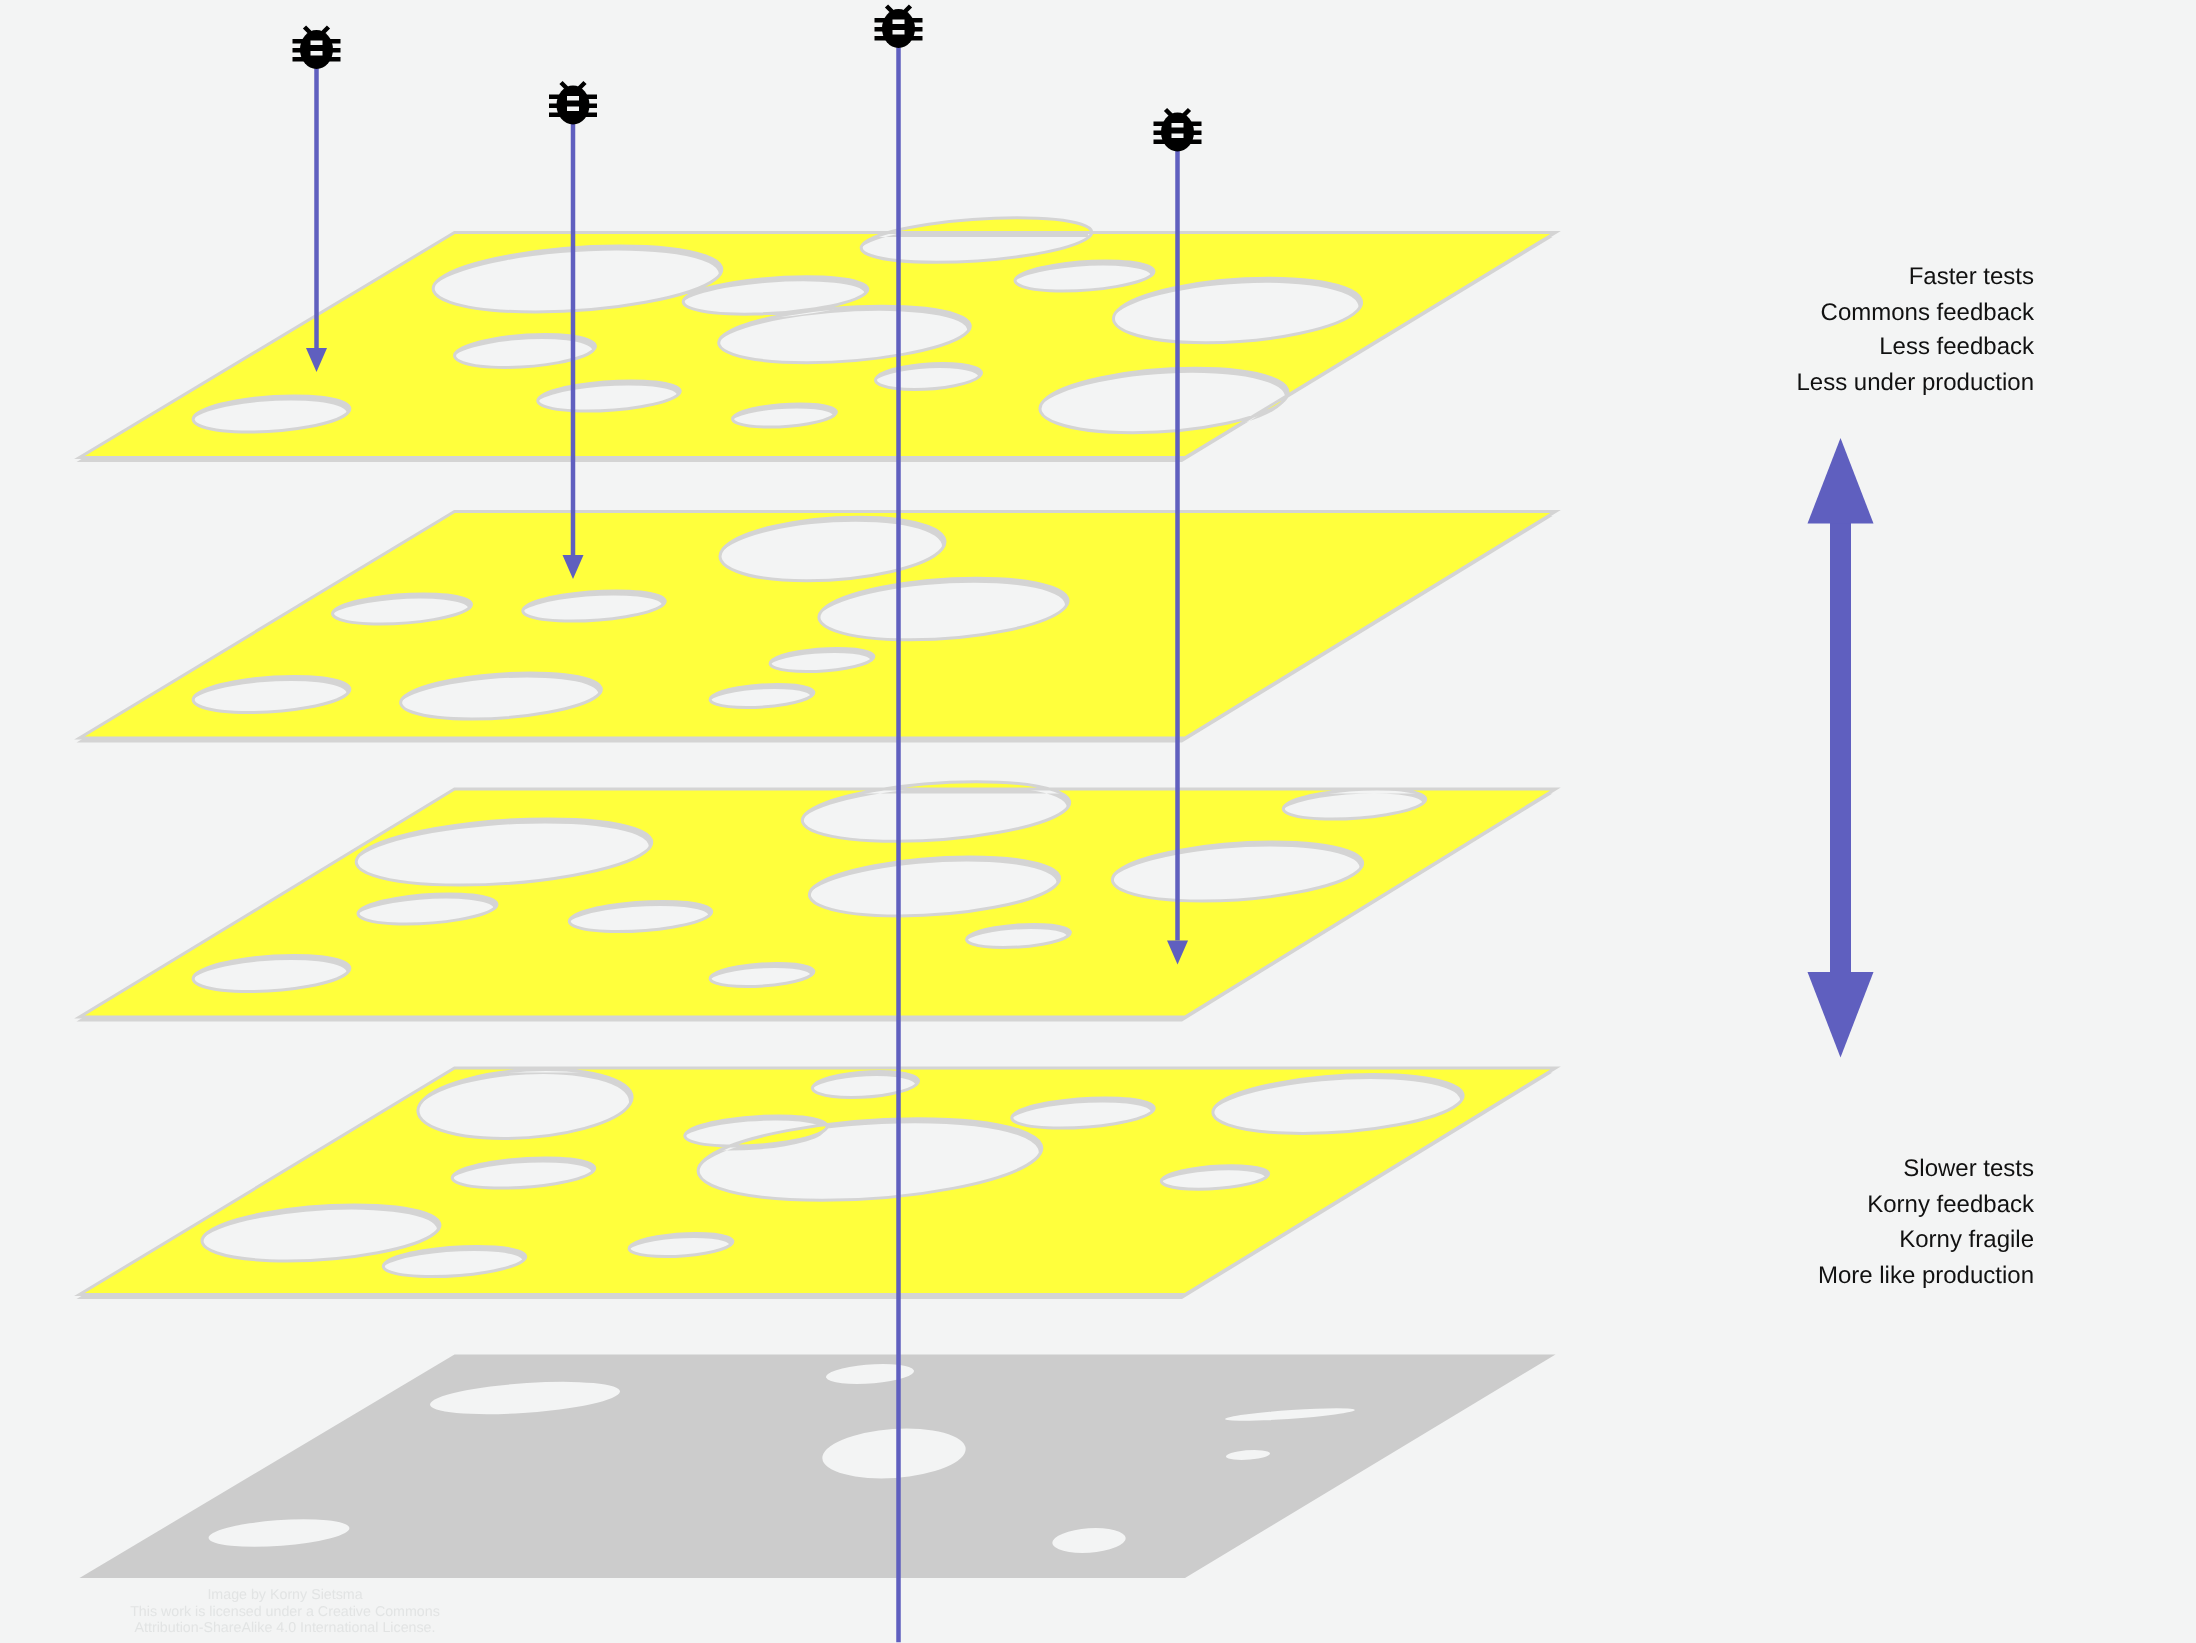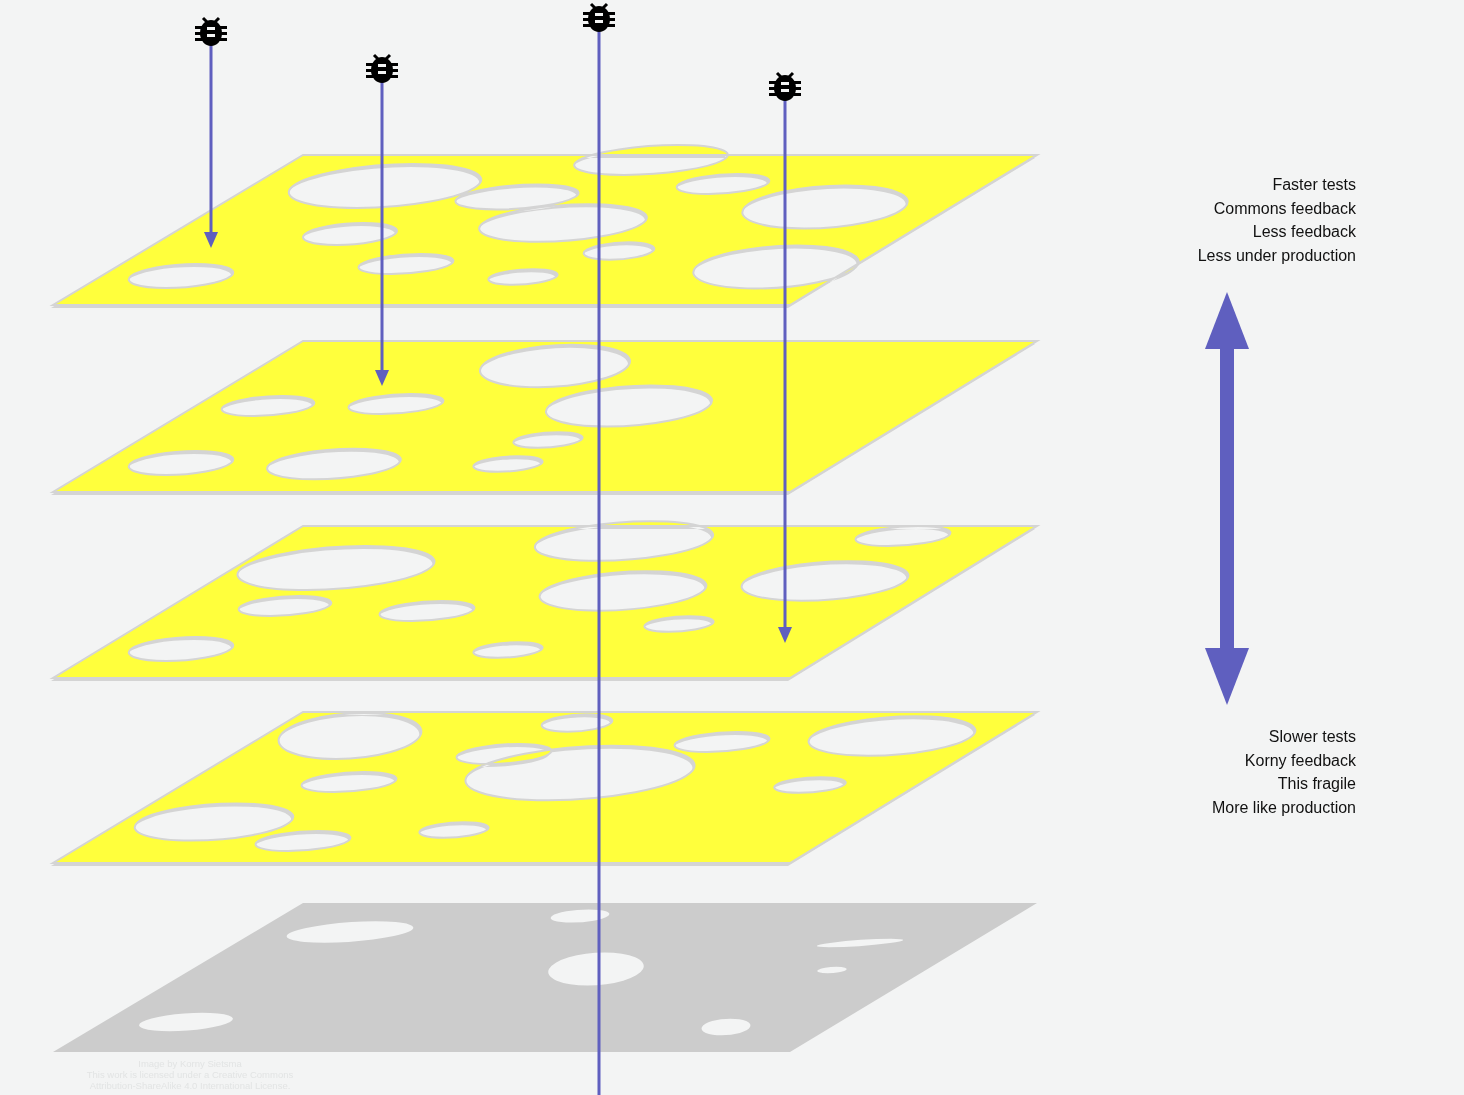--- a/index.html
+++ b/index.html
@@ -7,21 +7,21 @@
     width: 1464px; height: 1095px; background: #f3f4f4; position: relative; overflow: hidden;
     font-family: "Liberation Sans", sans-serif;
   }
   #diagram { position: absolute; left: 0; top: 0; width: 1464px; height: 1095px; }
   .label-block {
     position: absolute; width: 260px; text-align: right; color: #111;
     font-size: 16px; line-height: 23.5px;
   }
   .label-block div { white-space: nowrap; }
   #label-top { left: 1096px; top: 173px; }
-  #label-bottom { left: 1096px; top: 725px; }
+  #label-bottom { left: 1096px; top: 768px; }
   #credit {
     position: absolute; left: 40px; top: 1058px; width: 300px; text-align: center;
     color: #e2e4e4; font-size: 9.5px; line-height: 11px;
   }
 </style>
 </head>
 <body>
 
 <svg id="diagram" viewBox="0 0 1464 1095" xmlns="http://www.w3.org/2000/svg">
   <defs>
@@ -87,21 +87,21 @@
 <div id="label-top" class="label-block">
   <div>Faster tests</div>
   <div>Commons feedback</div>
   <div>Less feedback</div>
   <div>Less under production</div>
 </div>
 
 <div id="label-bottom" class="label-block">
   <div>Slower tests</div>
   <div>Korny feedback</div>
-  <div>This fragile</div>
+  <div>Korny fragile</div>
   <div>More like production</div>
 </div>
 
 <div id="credit">
   <div>Image by Korny Sietsma</div>
   <div>This work is licensed under a Creative Commons</div>
   <div>Attribution-ShareAlike 4.0 International License.</div>
 </div>
 
 </body></html>

